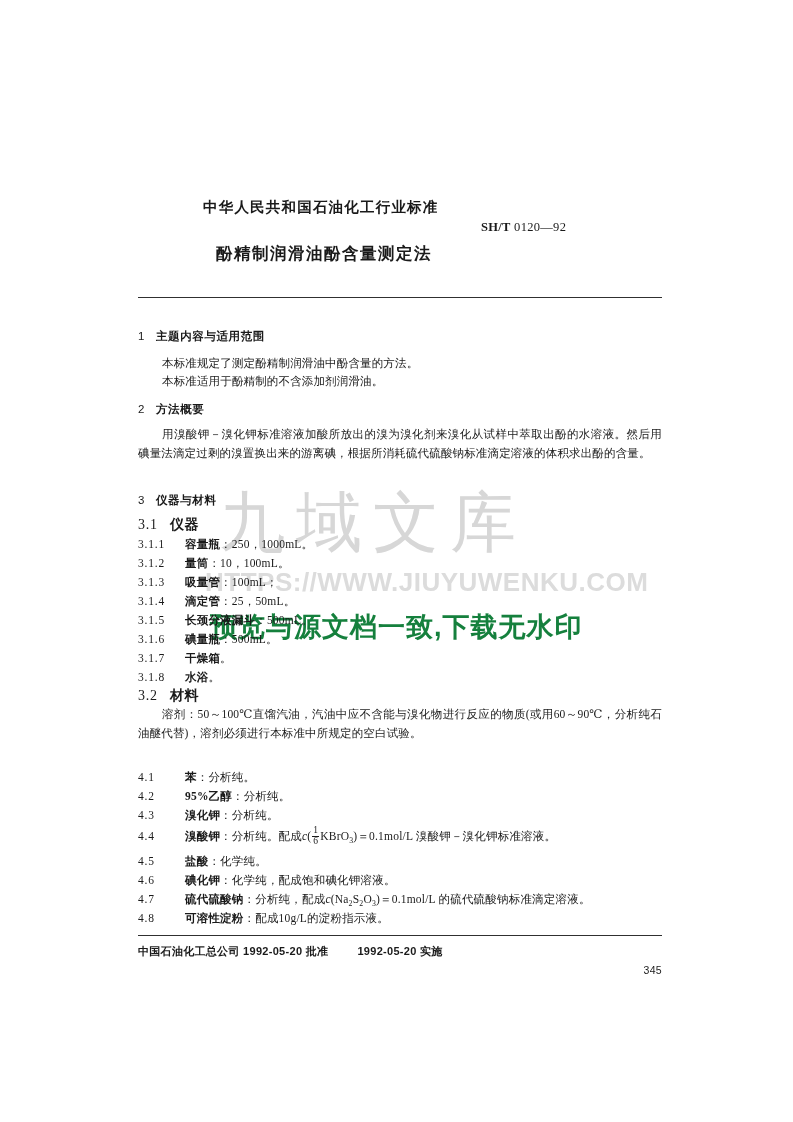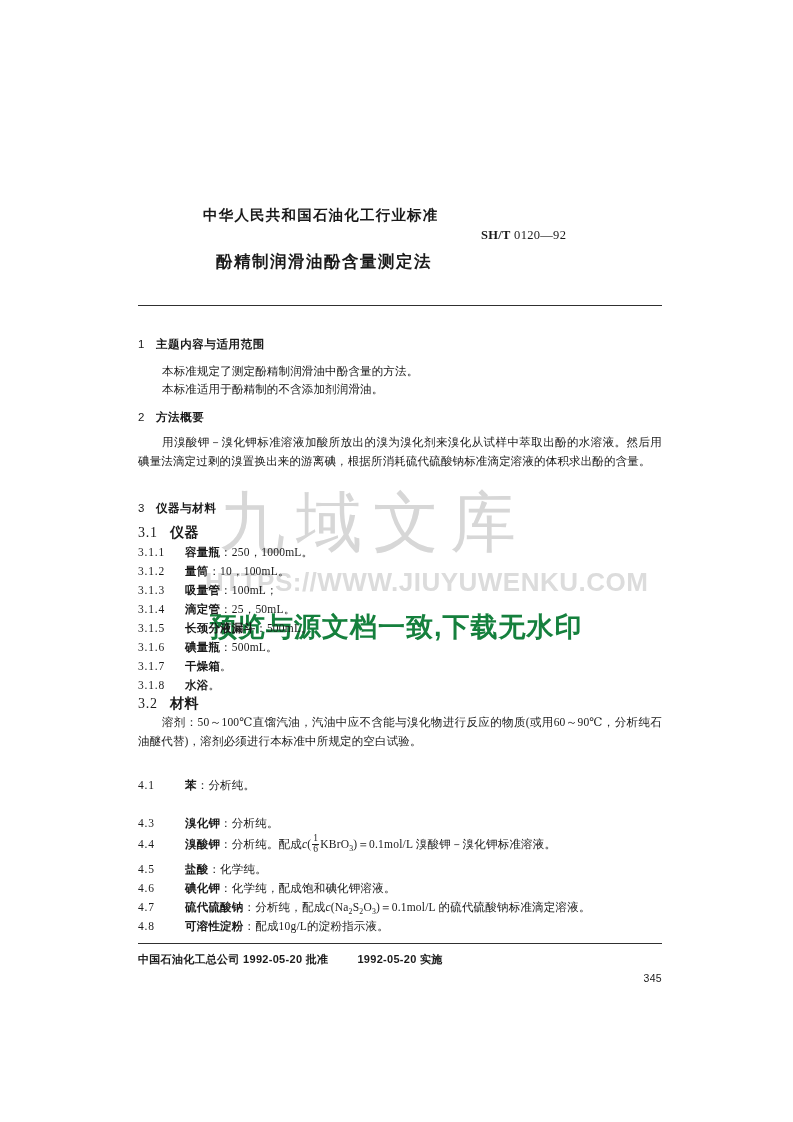--- a/index.html
+++ b/index.html
@@ -12,21 +12,21 @@
     width: 793px;
     height: 1122px;
     background: #ffffff;
     overflow: hidden;
     font-family: "Liberation Serif", "DejaVu Serif", serif;
     color: #1a1a1a;
   }
   .sheet {
     position: absolute;
     left: 138px;
-    top: 12px;
+    top: 4px;
     width: 524px;
     height: 939px;
     text-decoration: underline;
   }
 
   
   .watermark {
     position: absolute;
     left: 0;
     top: 0;
@@ -289,20 +289,23 @@
     <div class="blk h2" style="top:683px;">
       <span class="num">3.2</span><span class="lbl">材料</span>
     </div>
 
     <div class="blk para indent" style="top:701px;">溶剂：50～100℃直馏汽油，汽油中应不含能与溴化物进行反应的物质(或用60～90℃，分析纯石油醚代替)，溶剂必须进行本标准中所规定的空白试验。</div>
 
 
     <div class="blk item" style="top:764px;">
       <span class="num">4.1</span><span class="lbl">苯</span><span class="val">：分析纯。</span>
     </div>
+    <div class="blk item" style="top:783px;">
+      <span class="num">4.2</span><span class="lbl">95%乙醇</span><span class="val">：分析纯。</span>
+    </div>
     <div class="blk item" style="top:802px;">
       <span class="num">4.3</span><span class="lbl">溴化钾</span><span class="val">：分析纯。</span>
     </div>
 
     <div class="blk item" style="top:822px;">
       <span class="num">4.4</span><span class="lbl">溴酸钾</span><span class="val">：分析纯。配成</span><span class="ital">c</span><span>(</span><span class="frac"><span class="n">1</span><span class="d">6</span></span><span>KBrO</span><sub>3</sub><span>)</span><span>＝0.1mol/L 溴酸钾－溴化钾标准溶液。</span>
     </div>
 
     <div class="blk item" style="top:848px;">
       <span class="num">4.5</span><span class="lbl">盐酸</span><span class="val">：化学纯。</span>

